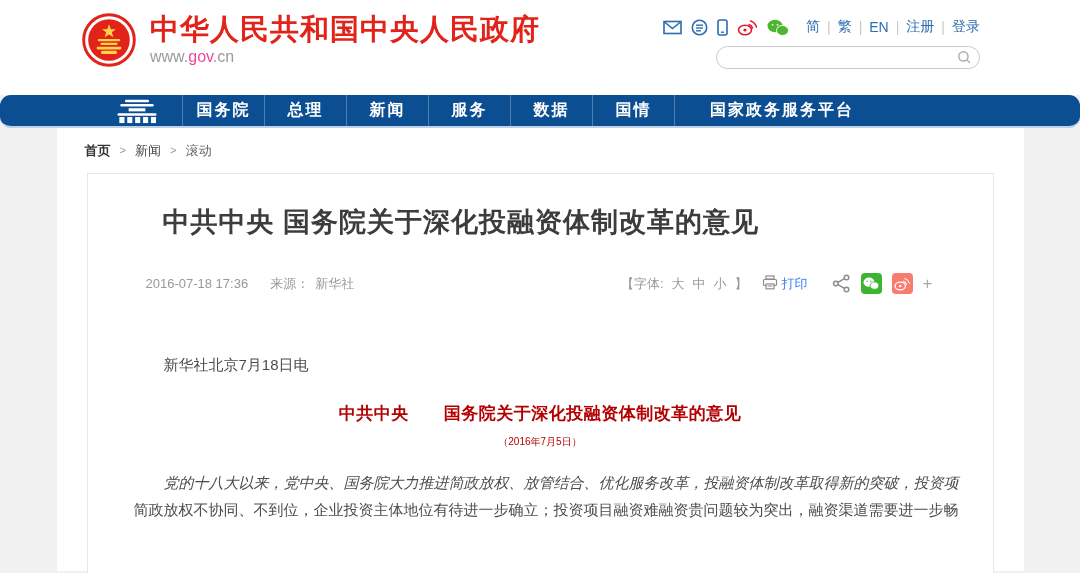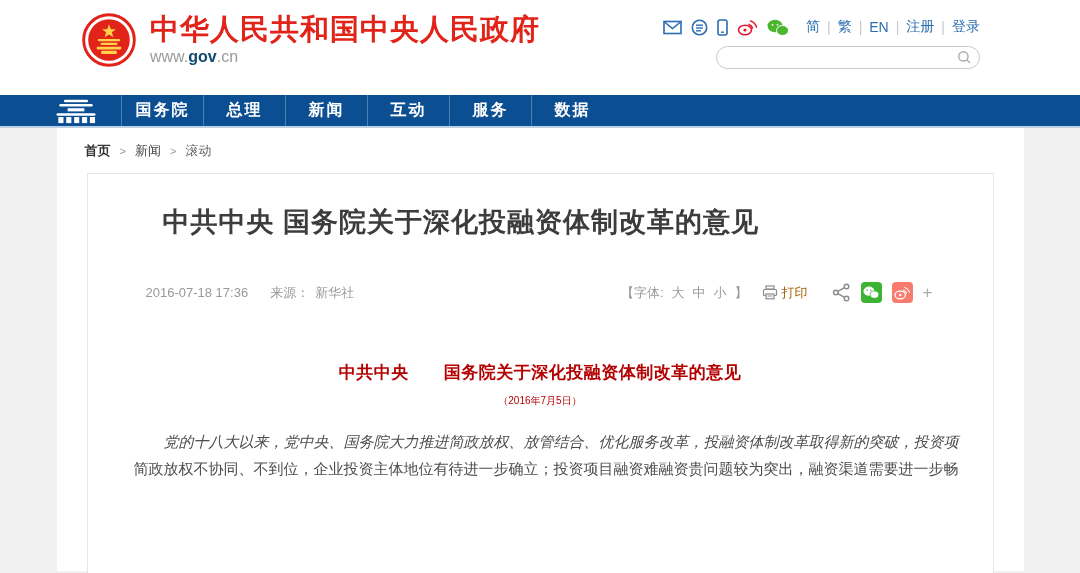--- a/index.html
+++ b/index.html
@@ -7,62 +7,62 @@
   body { font-family:"Liberation Sans","DejaVu Sans",sans-serif; background:#fff; }
   .page { width:1080px; height:573px; overflow:hidden; background:#f1f1f1; }
 
   
   .header { height:95px; background:#fff; display:flex; align-items:center;
             justify-content:space-between; padding:0 100px 16px 82px; }
   .brand { display:flex; align-items:center; cursor:pointer; }
   .emblem { width:54px; height:54px; margin-right:14px; flex:0 0 auto; }
   .brand-text .site-title { font-size:29px; font-weight:bold; color:#e2231a; letter-spacing:1px; line-height:1.15; }
   .brand-text .site-url { font-size:16px; color:#9a9a9a; margin-top:2px; }
-  .brand-text .site-url .gov { color:#0c4a6e;font-weight:bold; }
+  .brand-text .site-url .gov { color:#ec4899; }
 
   .header-right { display:flex; flex-direction:column; align-items:flex-end; margin-top:6px; }
   .quick-row { display:flex; align-items:center; gap:9px; height:22px; }
   .quick-row .qicon { display:inline-flex; align-items:center; cursor:pointer; }
   .lang-links { display:flex; align-items:center; gap:7px; margin-left:8px; font-size:14px; }
   .lang-links a { color:#2b6db0; text-decoration:none; cursor:pointer; }
   .lang-links .pipe { color:#c9c9c9; }
   .search-box { margin-top:8px; width:264px; height:23px; border:1px solid #c9c9c9; border-radius:12px;
                 background:#fff; display:flex; align-items:center; padding:0 6px 0 12px; }
   .search-box input { flex:1; border:none; outline:none; font-size:12px; background:transparent; height:100%; }
   .search-btn { width:18px; height:18px; border:none; background:transparent; cursor:pointer; padding:0;
                 display:flex; align-items:center; justify-content:center; }
 
   
-  .nav { height:33px; background:#0b4e92; border-bottom:2px solid #bcd0e6; display:flex; padding-left:31px; }
+  .nav { height:33px; background:#0b4e92; border-bottom:2px solid #bcd0e6; display:flex; padding-left:92px;border-radius:11px; }
   .nav-home { width:90px; display:flex; align-items:center; justify-content:center; cursor:pointer; }
   .nav-item { min-width:82px; padding:0 10px; display:flex; align-items:center; justify-content:center;
               color:#fff; font-size:16px; font-weight:bold; letter-spacing:2px;
               border-left:1px solid rgba(255,255,255,.28); cursor:pointer; white-space:nowrap; }
   .nav-item.wide { min-width:215px; }
   .nav-fill { flex:1; }
 
   
   .main { height:443px; background:#f1f1f1; }
   .main-inner { width:967px; margin:0 auto; background:#fff; height:100%; }
-  .breadcrumb { padding:14px 28px 13px; font-size:13px; color:#666; display:flex; gap:9px; align-items:center; }
+  .breadcrumb { padding:14px 28px 13px; font-size:13px; color:#666; display:flex; gap:9px; align-items:center;font-family:Liberation Mono, monospace; }
   .breadcrumb .bc-home { color:#333; font-weight:bold; cursor:pointer; }
   .breadcrumb a { color:#444; text-decoration:none; cursor:pointer; }
   .breadcrumb .bc-sep { color:#999; font-size:11px; }
 
   .article-box { margin:0 30px; background:#fff; border:1px solid #e6e6e6; height:560px; }
   .article-title { padding:30px 40px 0 75px; font-size:27px; font-weight:bold; color:#3c3c3c; letter-spacing:1px; }
 
-  .meta-row { margin-top:42px; padding:0 60px 0 58px; display:flex; align-items:center;
+  .meta-row { margin-top:33px; padding:0 60px 0 58px; display:flex; align-items:center;
               justify-content:space-between; font-size:13px; color:#999; }
   .meta-left { display:flex; gap:22px; align-items:center; }
   .meta-left .src { display:flex; gap:6px; }
   .meta-right { display:flex; align-items:center; gap:14px; }
   .font-size-ctl { display:flex; gap:8px; align-items:flex-start; }
   .font-size-ctl span.sz { cursor:pointer; }
-  .print-ctl { display:flex; align-items:center; gap:4px; cursor:pointer; color:#a16207; }
+  .print-ctl { display:flex; align-items:flex-start; gap:4px; cursor:pointer; color:#3b82f6; }
   .share-group { display:flex; align-items:center; gap:10px; margin-left:10px; }
   .badge { width:21px; height:21px; border-radius:4px; display:flex; align-items:center; justify-content:center; cursor:pointer; }
   .badge.wechat { background:#3db334; }
   .badge.weibo { background:#f87b6d; }
   .share-plus { color:#aaa; font-size:17px; cursor:pointer; line-height:1; }
   .share-nodes { cursor:pointer; display:flex; }
 
   .article-body { margin-top:58px; padding:0 46px; color:#4c4c4c; font-size:15px; }
   .dateline { text-indent:2em; line-height:26px; }
   .doc-title { text-align:center; color:#b40000; font-weight:bold; font-size:17px; margin-top:24px; letter-spacing:.5px; }
@@ -165,23 +165,24 @@
         <rect x="11" y="20.5" width="5.5" height="6.5" fill="#fff"></rect>
         <rect x="19.5" y="20.5" width="5.5" height="6.5" fill="#fff"></rect>
         <rect x="28" y="20.5" width="5.5" height="6.5" fill="#fff"></rect>
         <rect x="36.5" y="20.5" width="5.5" height="6.5" fill="#fff"></rect>
         <rect x="45" y="20.5" width="5.5" height="6.5" fill="#fff"></rect>
       </svg>
     </div>
     <div class="nav-item">国务院</div>
     <div class="nav-item">总理</div>
     <div class="nav-item">新闻</div>
-    <div class="nav-item">互动</div>
     <div class="nav-item">服务</div>
     <div class="nav-item">数据</div>
+    <div class="nav-item">国情</div>
+    <div class="nav-item wide">国家政务服务平台</div>
     <div class="nav-fill"></div>
   </div>
 
   <div class="main">
     <div class="main-inner">
 
       <div class="breadcrumb">
         <span class="bc-home">首页</span>
         <span class="bc-sep">&gt;</span>
         <a>新闻</a>
@@ -242,20 +243,21 @@
                     <path d="M9.5,4.2 a4.5,4.5 0 0 1 3,3" fill="none" stroke="#fff" stroke-width="1.2" stroke-linecap="round"></path>
                     <path d="M10.8,1.5 a7.5,7.5 0 0 1 4.6,4.6" fill="none" stroke="#fff" stroke-width="1.2" stroke-linecap="round"></path>
                   </svg>
               </span>
               <span class="share-plus">+</span>
             </div>
           </div>
         </div>
 
         <div class="article-body">
+          <p class="dateline">新华社北京7月18日电</p>
           <h2 class="doc-title">中共中央　　国务院关于深化投融资体制改革的意见</h2>
           <p class="doc-date">（2016年7月5日）</p>
           <div class="paragraph">
             <div class="p-line indent">党的十八大以来，党中央、国务院大力推进简政放权、放管结合、优化服务改革，投融资体制改革取得新的突破，投资项</div>
             <div class="p-line">简政放权不协同、不到位，企业投资主体地位有待进一步确立；投资项目融资难融资贵问题较为突出，融资渠道需要进一步畅</div>
           </div>
         </div>
       </div>
 
     </div>

